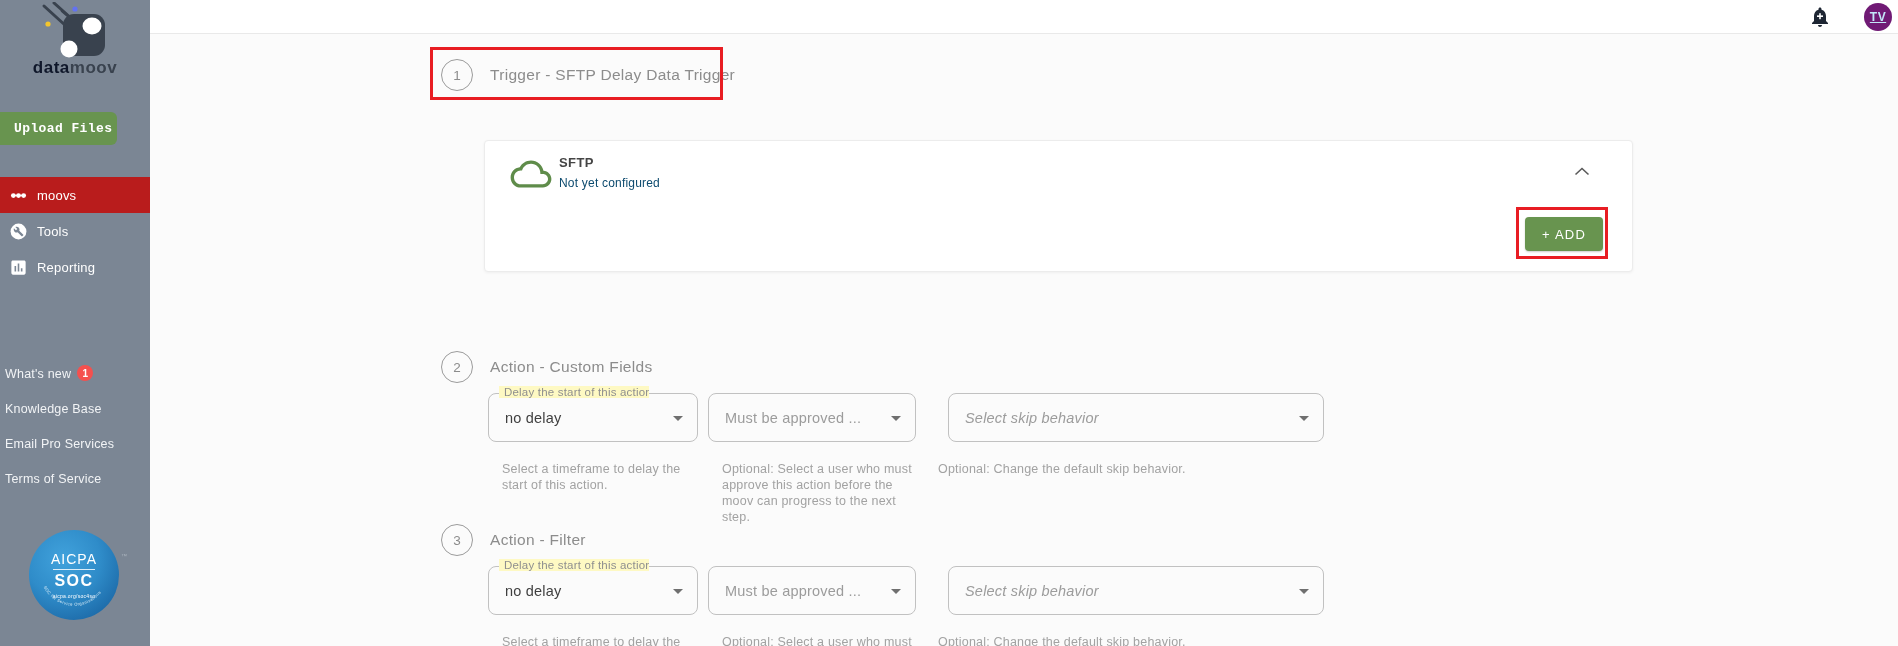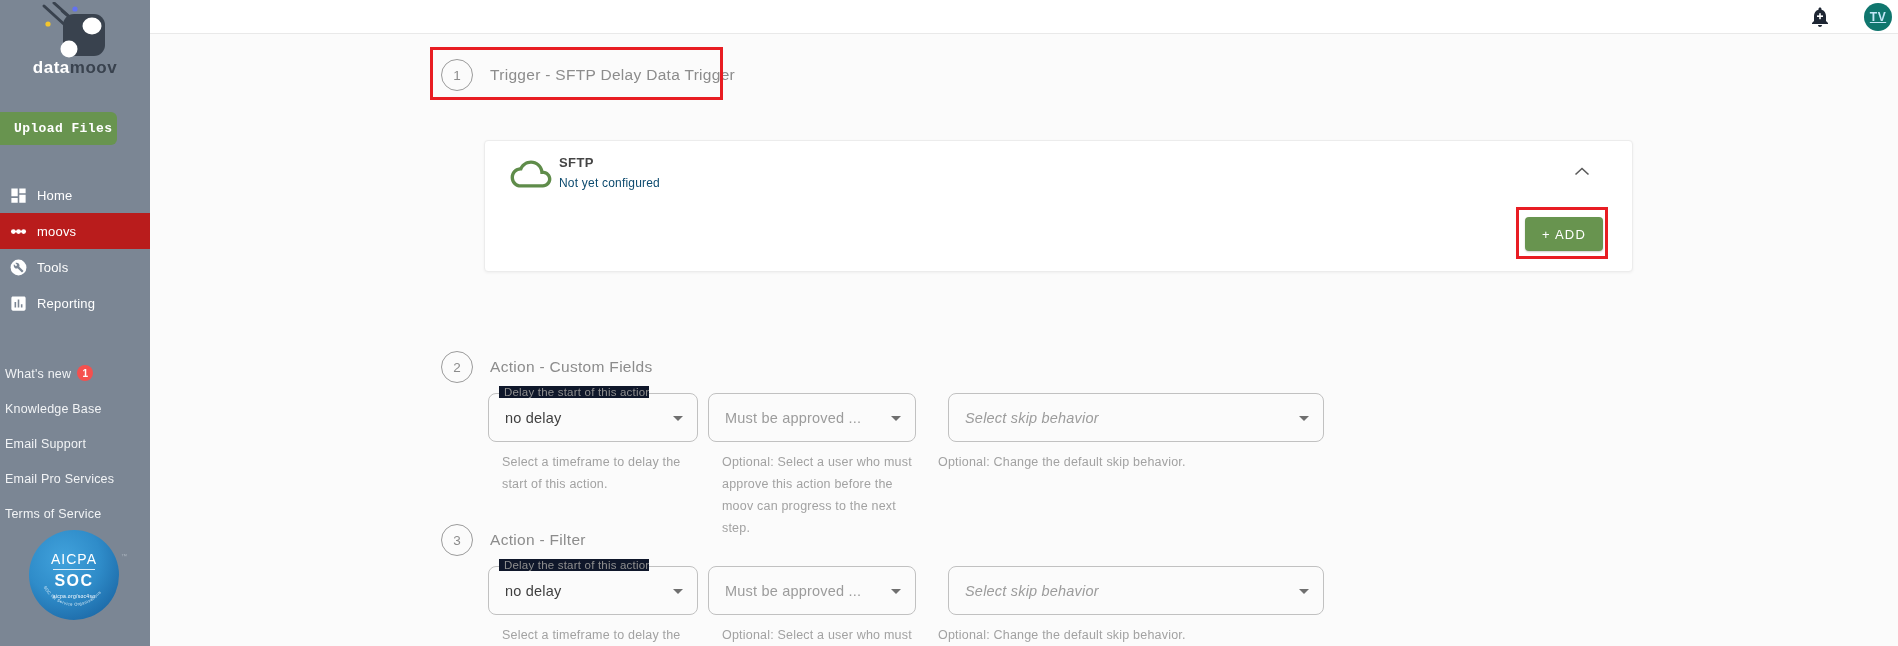--- a/index.html
+++ b/index.html
@@ -4,21 +4,21 @@
 <style>
   * { margin:0; padding:0; box-sizing:border-box; }
   body { font-family:"Liberation Sans", sans-serif; background:#ffffff; }
   .app { position:relative; width:1898px; height:646px; overflow:hidden; background:#ffffff; letter-spacing:.2px; }
 
   
   .sidebar { position:absolute; left:0; top:0; width:150px; height:646px; background:#7b8694; z-index:5; }
   .logo { position:absolute; left:0; top:0; width:150px; text-align:center; cursor:pointer; }
   .logo-icon { position:absolute; left:30px; top:2px; }
   .logo-text { position:absolute; top:58px; width:150px; font-size:17px; font-weight:bold; letter-spacing:.5px; }
-  .lg-green { color:#ffffff; }
+  .lg-green { color:#0f172a; }
   .lg-dark { color:#39424e; }
   .upload-btn { position:absolute; left:0; top:112px; width:117px; height:33px; background:#68944f; border:none; border-radius:0 6px 6px 0; color:#ffffff; font-family:Liberation Mono, monospace; font-weight:bold; font-size:13px; text-align:left; padding-left:14px; letter-spacing:.4px; cursor:pointer; }
   .nav { position:absolute; left:0; top:177px; width:150px; }
   .nav-item { display:flex; align-items:center; height:36px; padding-left:9px; color:#ffffff; font-size:13px; cursor:pointer; }
   .nav-item.active { background:#b91c1c; }
   .nav-item .nicon { width:19px; height:19px; margin-right:9px; flex:0 0 auto; }
   .links { position:absolute; left:0; top:346px; width:150px; }
   .link { display:flex; align-items:flex-end; height:35px; padding-left:5px; color:#f2f4f6; font-size:12.5px; cursor:pointer; white-space:nowrap; }
   .badge { display:inline-flex; align-items:center; justify-content:center; width:16px; height:16px; margin-left:6px; border-radius:50%; background:#f5504e; color:#fff; font-size:10px; font-weight:bold; letter-spacing:0; }
   .soc { position:absolute; left:29px; top:530px; width:90px; height:90px; border-radius:50%;
@@ -28,21 +28,21 @@
   .soc-div { width:42px; height:1px; background:#dcedf8; margin:2px 0; }
   .soc-l2 { font-size:16px; font-weight:600; letter-spacing:1.5px; }
   .soc-l3 { font-size:5px; margin-top:3px; letter-spacing:.3px; }
   .soc-rim-svg { position:absolute; left:29px; top:530px; pointer-events:none; }
   .soc-rim-svg text { font-size:4.2px; fill:#cfe6f5; letter-spacing:.4px; }
   .soc-tm { position:absolute; left:121px; top:553px; font-size:6px; color:#aab3bd; }
 
   
   .topbar { position:absolute; left:150px; top:0; width:1748px; height:34px; background:#ffffff; border-bottom:1px solid #e9e9e9; z-index:4; }
   .bell { position:absolute; right:66px; top:4px; cursor:pointer; }
-  .avatar { position:absolute; right:6px; top:3px; width:28px; height:28px; border-radius:50%; background:#0f766e; color:#c3e6f8; font-size:12px; font-weight:bold; display:flex; align-items:center; justify-content:center; cursor:pointer; letter-spacing:.5px;text-decoration:underline; }
+  .avatar { position:absolute; right:6px; top:3px; width:28px; height:28px; border-radius:50%; background:#701a75; color:#c3e6f8; font-size:12px; font-weight:bold; display:flex; align-items:center; justify-content:center; cursor:pointer; letter-spacing:.5px;text-decoration:underline; }
 
   
   .content { position:absolute; left:150px; top:34px; width:1748px; height:612px; background:#fbfbfb; overflow:hidden; }
   .annotation { position:absolute; border:3px solid #e81d23; z-index:10; pointer-events:none; }
   .red-box-1 { left:280px; top:13px; width:293px; height:53px; }
   .red-box-2 { left:1366px; top:173px; width:92px; height:52px; }
 
   .step { position:absolute; display:flex; align-items:center; gap:17px; }
   .step1 { left:291px; top:25px; }
   .step2 { left:291px; top:317px; }
@@ -58,25 +58,25 @@
   .chevron { position:absolute; right:42px; top:26px; cursor:pointer; }
   .add-btn { position:absolute; left:1040px; top:76px; width:78px; height:34px; background:#68944f; color:#ffffff; border:none; border-radius:4px; font-family:"Liberation Sans",sans-serif; font-size:13px; letter-spacing:1.2px; cursor:pointer; box-shadow:0 1px 2px rgba(0,0,0,.2); }
 
   .form { position:absolute; left:338px; width:880px; height:140px; }
   .form2 { top:359px; }
   .form3 { top:532px; }
   .dd { position:absolute; top:0; height:49px; border:1px solid #c1c1c1; border-radius:8px; cursor:pointer; }
   .dd1 { left:0; width:210px; }
   .dd2 { left:220px; width:208px; }
   .dd3 { left:460px; width:376px;font-style:italic; }
-  .dd-label { position:absolute; top:-8px; left:10px; max-width:150px; padding:0 5px; background:#0f172a; font-size:11.5px; color:#8f8f8f; white-space:nowrap; overflow:hidden; }
+  .dd-label { position:absolute; top:-8px; left:10px; max-width:150px; padding:0 5px; background:#fef9c3; font-size:11.5px; color:#8f8f8f; white-space:nowrap; overflow:hidden; }
   .dd-value { position:absolute; left:16px; top:0; height:100%; display:flex; align-items:center; font-size:14.5px; color:#3f3f3f; font-weight:500; }
   .dd-value.placeholder { color:#9c9c9c; font-weight:400; max-width:160px; white-space:nowrap; overflow:hidden; }
   .dd-arrow { position:absolute; right:14px; top:22px; width:0; height:0; border-left:5px solid transparent; border-right:5px solid transparent; border-top:5px solid #6f6f6f; }
-  .helper { position:absolute; top:58px; font-size:12.5px; color:#a2a2a2; line-height:22px; }
+  .helper { position:absolute; top:68px; font-size:12.5px; color:#a2a2a2; line-height:16px; }
   .h1 { left:14px; width:182px; }
   .h2 { left:234px; width:198px; }
   .h3 { left:450px; width:430px; }
 </style>
 </head>
 <body>
 
 <div class="app">
 
   <aside class="sidebar">
@@ -91,26 +91,20 @@
         <rect x="33" y="12" width="42" height="42" rx="11" fill="#39424e"></rect>
         <ellipse cx="62" cy="24" rx="9.5" ry="8.5" fill="#ffffff"></ellipse>
         <circle cx="39" cy="47" r="8.5" fill="#ffffff"></circle>
       </svg>
       <div class="logo-text"><span class="lg-green">data</span><span class="lg-dark">moov</span></div>
     </div>
 
     <button class="upload-btn">Upload Files</button>
 
     <nav class="nav">
-      <div class="nav-item">
-        <svg class="nicon" viewBox="0 0 24 24">
-            <path fill="#ffffff" d="M3 13h8V3H3v10zm0 8h8v-6H3v6zm10 0h8V11h-8v10zm0-18v6h8V3h-8z"></path>
-          </svg>
-        <span>Home</span>
-      </div>
       <div class="nav-item active">
         <svg class="nicon" viewBox="0 0 24 24">
             <rect x="3" y="11" width="18" height="2" rx="1" fill="#ffffff"></rect>
             <circle cx="5.5" cy="12" r="3" fill="#ffffff"></circle>
             <circle cx="12" cy="12" r="3" fill="#ffffff"></circle>
             <circle cx="18.5" cy="12" r="3" fill="#ffffff"></circle>
           </svg>
         <span>moovs</span>
       </div>
       <div class="nav-item">
@@ -132,23 +126,20 @@
 
     <div class="links">
       <div class="link">
         <span>What's new</span>
         <span class="badge">1</span>
       </div>
       <div class="link">
           <span>Knowledge Base</span>
         </div>
       <div class="link">
-          <span>Email Support</span>
-        </div>
-      <div class="link">
           <span>Email Pro Services</span>
         </div>
       <div class="link">
           <span>Terms of Service</span>
         </div>
     </div>
 
     <div class="soc">
       <div class="soc-l1">AICPA</div>
       <div class="soc-div"></div>

